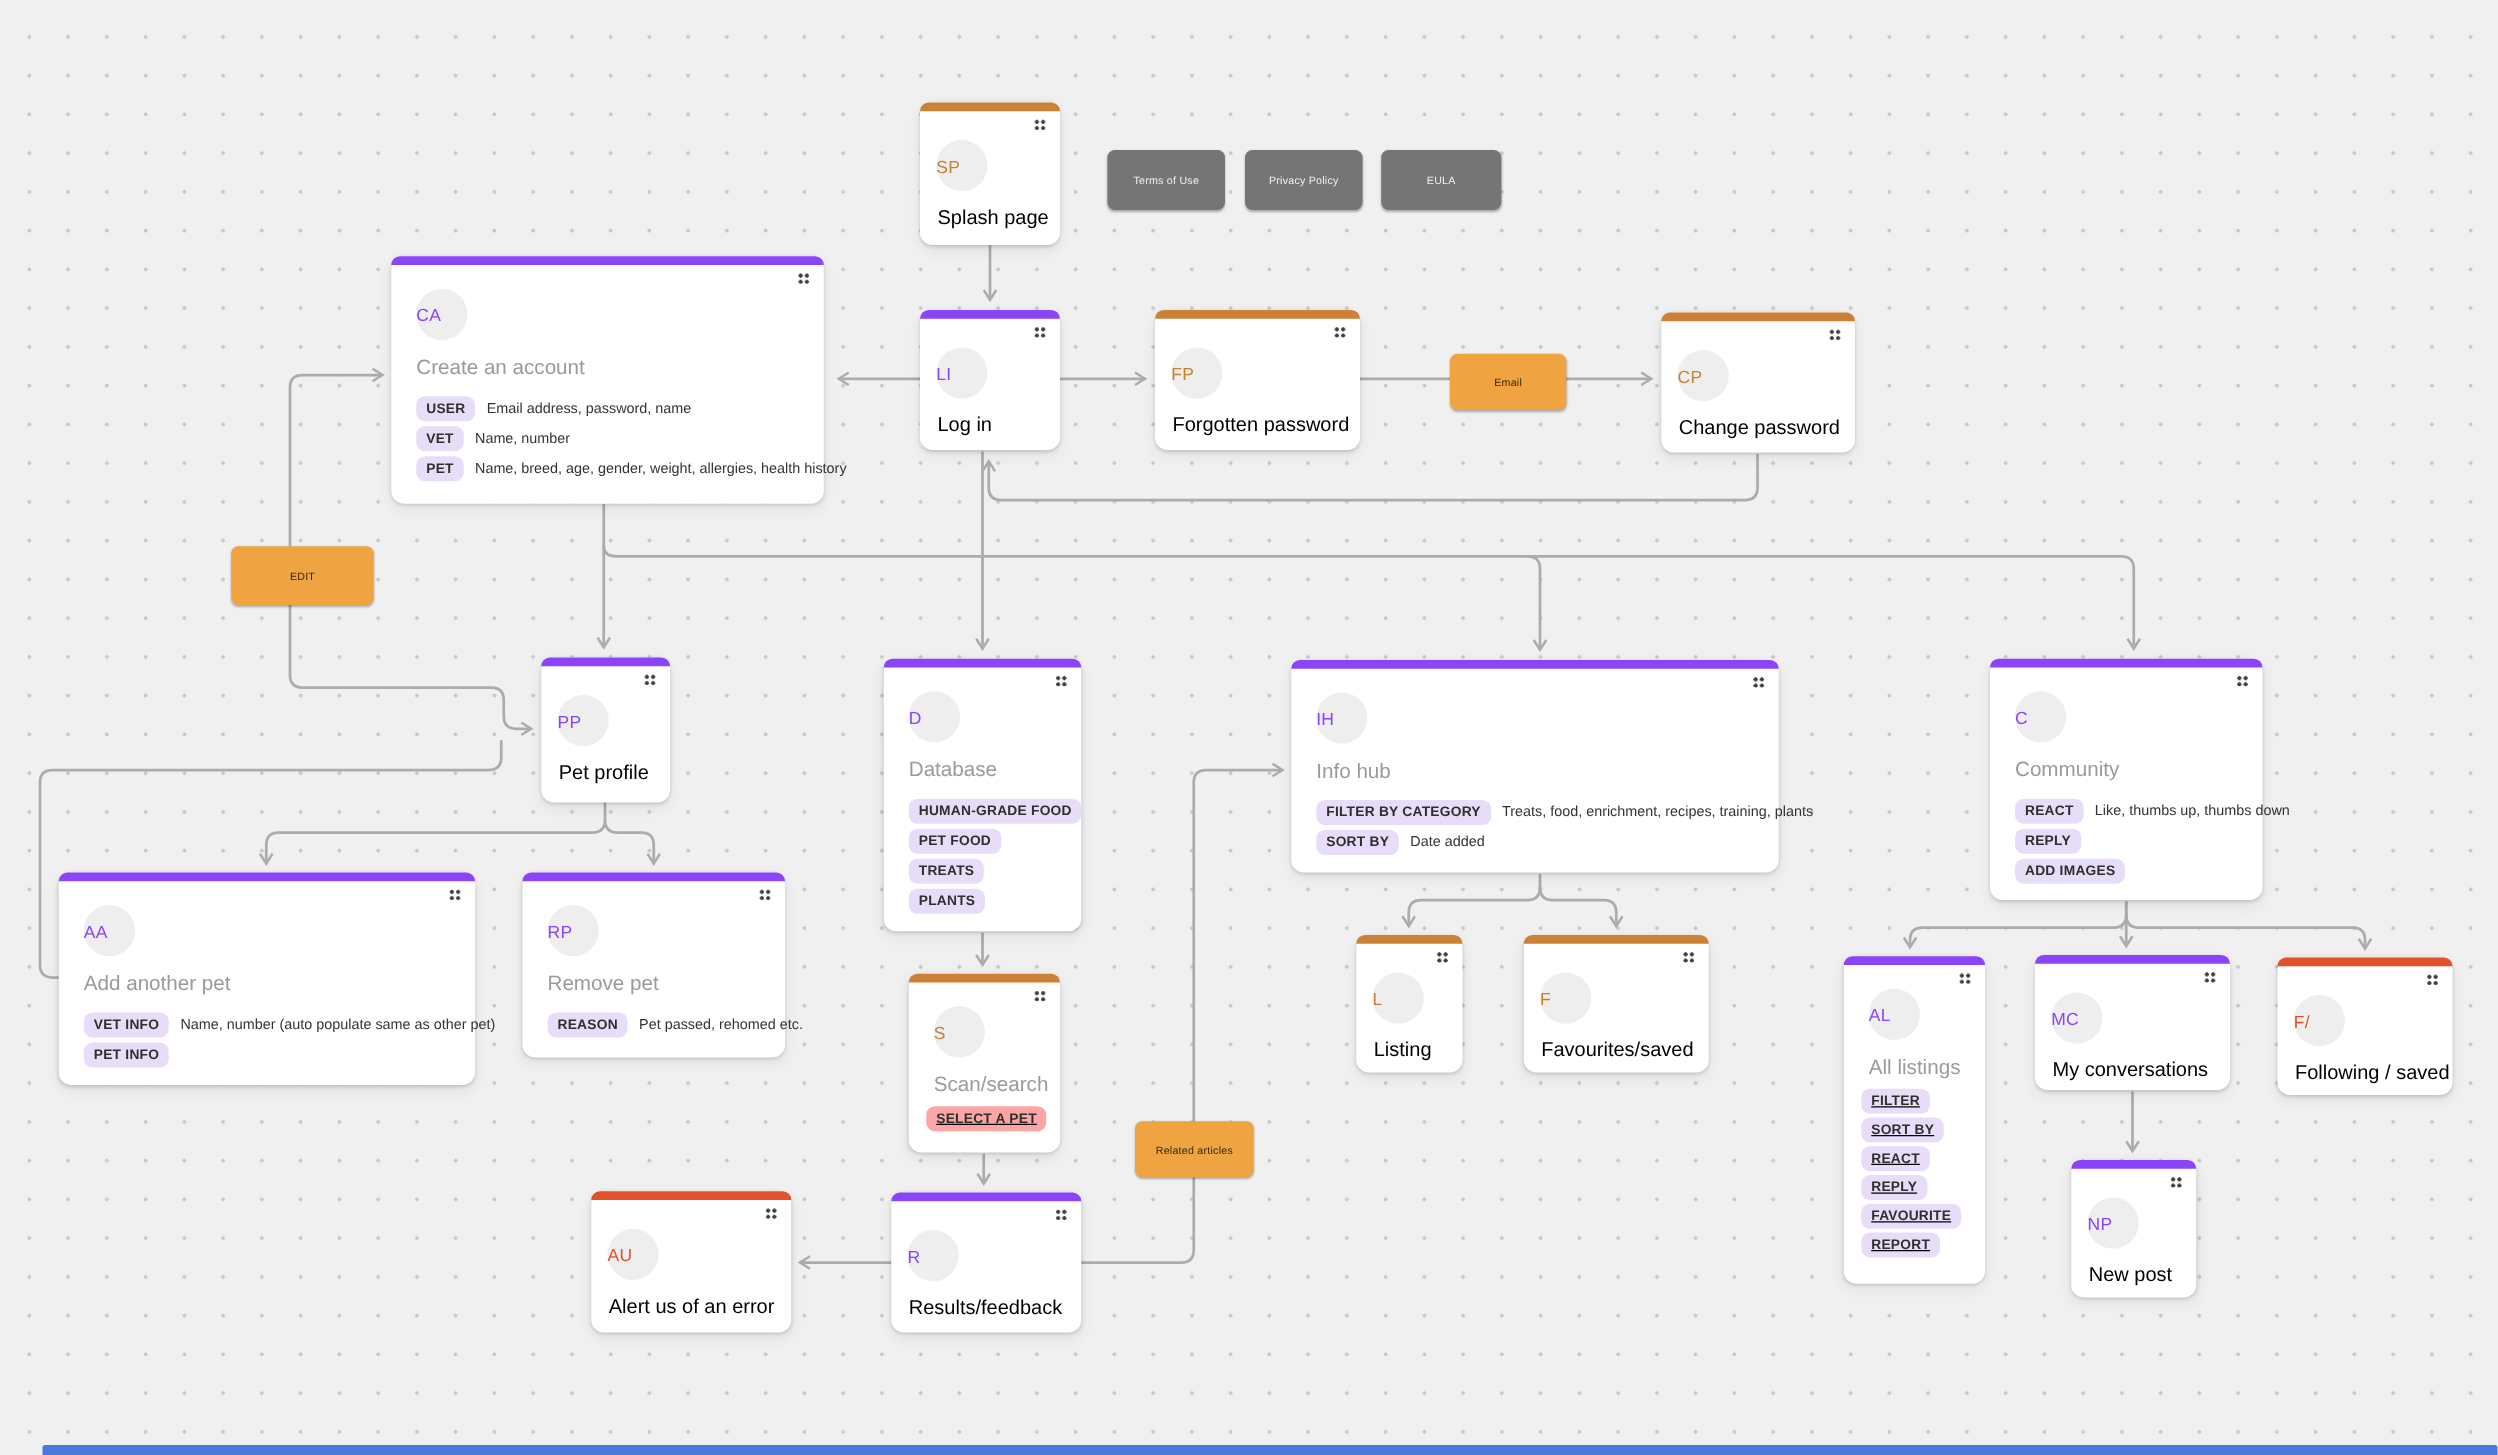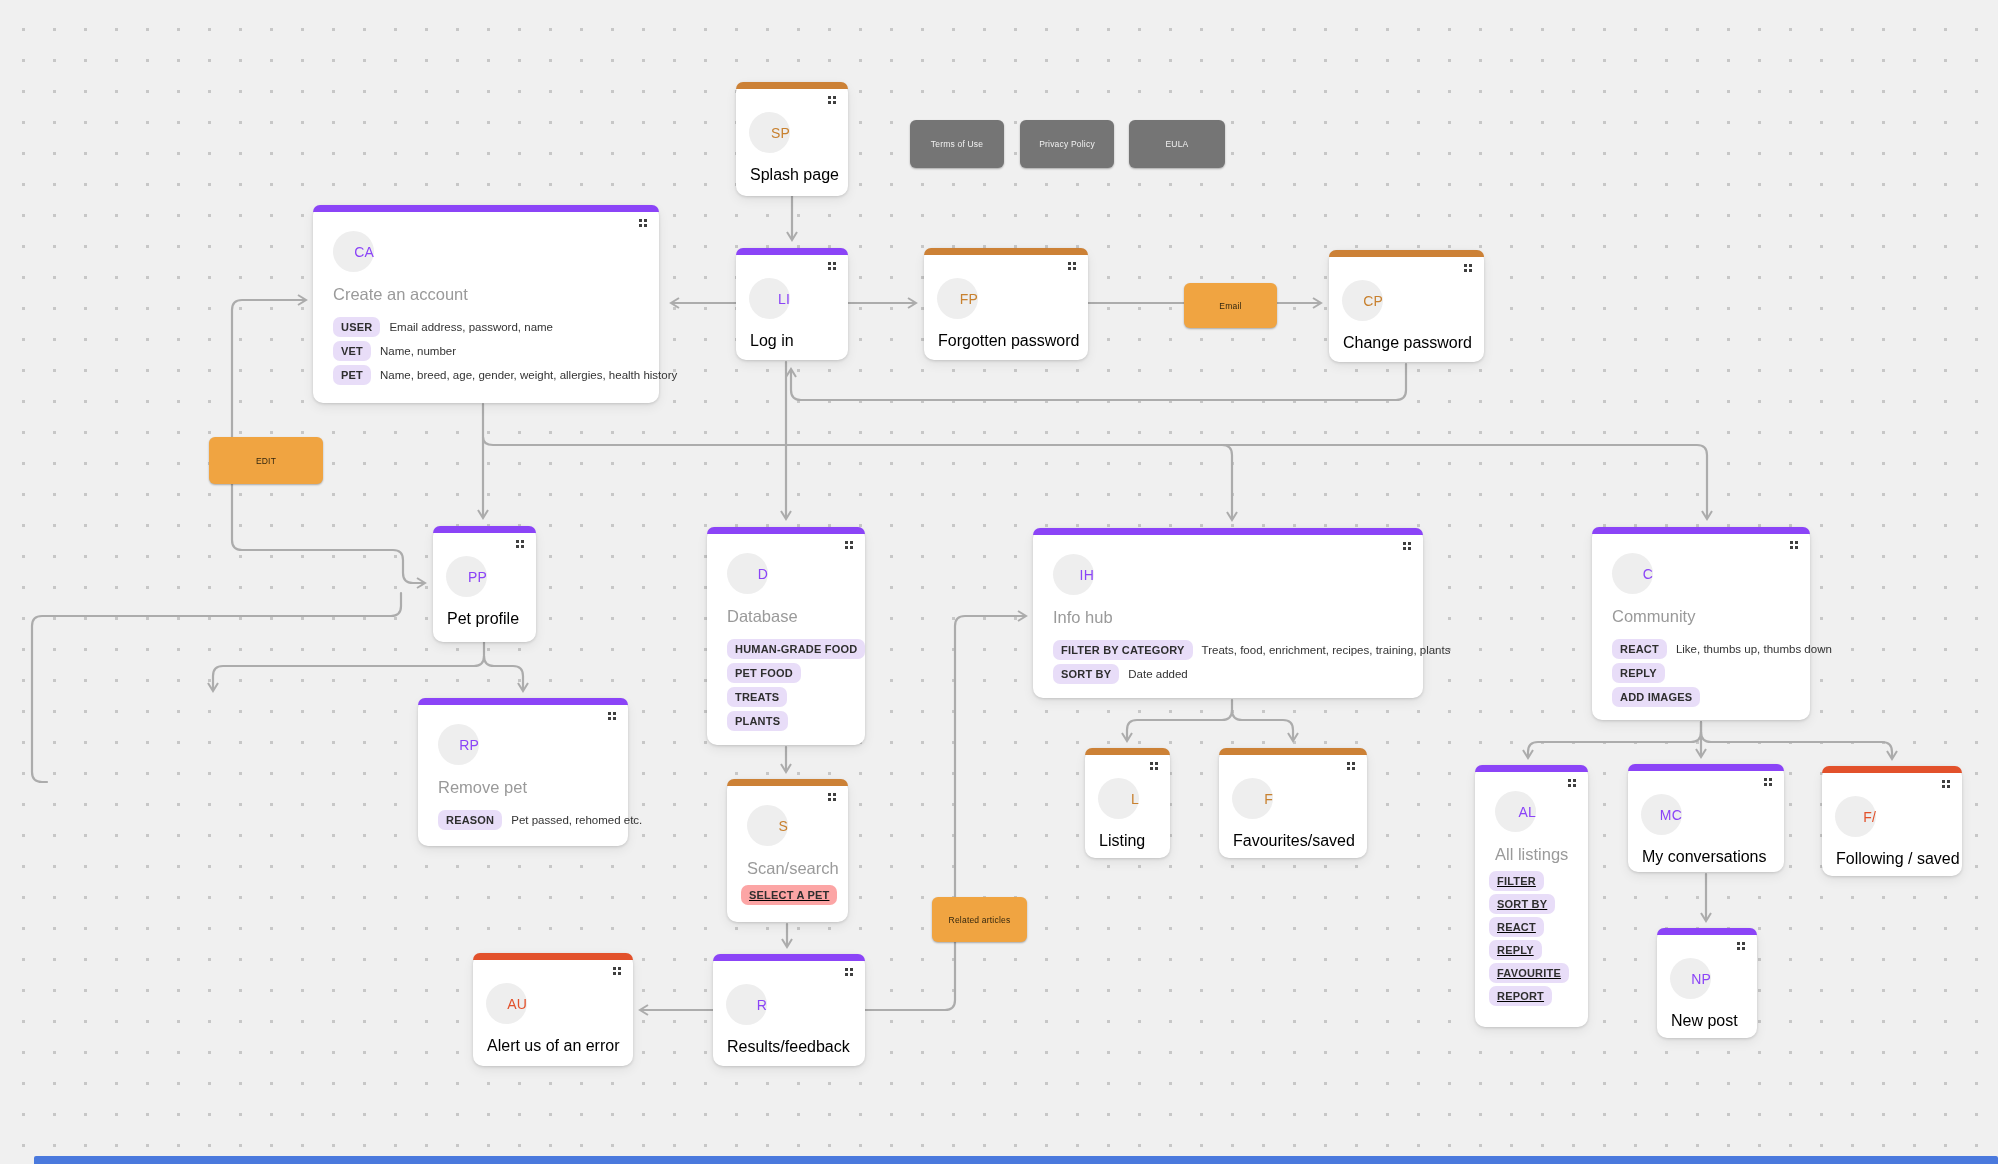--- a/index.html
+++ b/index.html
@@ -30,21 +30,21 @@
   .card.accent-orange::before{background:#CC8136;}
   .card.accent-red::before{background:#E2512B;}
 
   .handle{
     position:absolute;top:13px;right:11px;width:10px;height:9px;
     background-image:radial-gradient(circle,#3F3F3F 1.5px,transparent 1.7px);
     background-size:5px 5px;background-position:0 0;
   }
   .avatar{
     position:absolute;left:13px;top:30px;width:41px;height:41px;border-radius:50%;
-    background:#EEEEEE;display:flex;align-items:center;justify-content:flex-end;
+    background:#EEEEEE;display:flex;align-items:center;justify-content:flex-start;
   }
   .card.wide .avatar{left:20px;top:26px;}
   .init{font-size:14px;font-weight:500;letter-spacing:.2px;}
   .c-purple{color:#8B44F7;}
   .c-orange{color:#C8812F;}
   .c-red{color:#E2512B;}
 
   .title{
     position:absolute;left:14px;top:84px;font-size:16px;color:#000000;white-space:nowrap;
   }
@@ -59,21 +59,21 @@
     background:#E8DDF8;color:#2E2E2E;font-size:11px;font-weight:600;letter-spacing:.2px;
   }
   .pill.tan{background:#fca5a5;}
   .rtext{font-size:11.5px;color:#333;}
   .card.compact .rows{top:106px;gap:3px;text-decoration:underline;}
 
   
   .btn{
     position:absolute;display:flex;align-items:center;justify-content:center;
     border-radius:6px;box-shadow:0 1px 2px rgba(0,0,0,.3);
-    font-size:8.5px;letter-spacing:.2px;white-space:nowrap;margin-left:24px;
+    font-size:8.5px;letter-spacing:.2px;white-space:nowrap;
   }
   .btn.gray{background:#757575;color:#F2F2F2;}
   .btn.orangebtn{background:#F0A441;color:#33270F;font-weight:500;}
 
   .bluebar{position:absolute;left:34px;top:1156px;width:1964px;height:8px;background:#4A79DD;border-radius:2px 2px 0 0;}
 </style>
 </head>
 <body>
 
 <div class="canvas">
@@ -245,20 +245,36 @@
         </div>
       <div class="row">
           <span class="pill">REPLY</span>
         </div>
       <div class="row">
           <span class="pill">ADD IMAGES</span>
         </div>
     </div>
   </div>
 
+  <div class="card wide accent-purple" style="left:47px;top:698px;width:333px;height:170px">
+    <div class="handle"></div>
+    <div class="avatar">
+        <span class="init c-purple">AA</span>
+      </div>
+    <div class="title">Add another pet</div>
+    <div class="rows">
+      <div class="row">
+          <span class="pill">VET INFO</span>
+          <span class="rtext">Name, number (auto populate same as other pet)</span>
+        </div>
+      <div class="row">
+          <span class="pill">PET INFO</span>
+        </div>
+    </div>
+  </div>
 
   <div class="card wide accent-purple" style="left:418px;top:698px;width:210px;height:148px">
     <div class="handle"></div>
     <div class="avatar">
         <span class="init c-purple">RP</span>
       </div>
     <div class="title">Remove pet</div>
     <div class="rows">
       <div class="row">
           <span class="pill">REASON</span>

